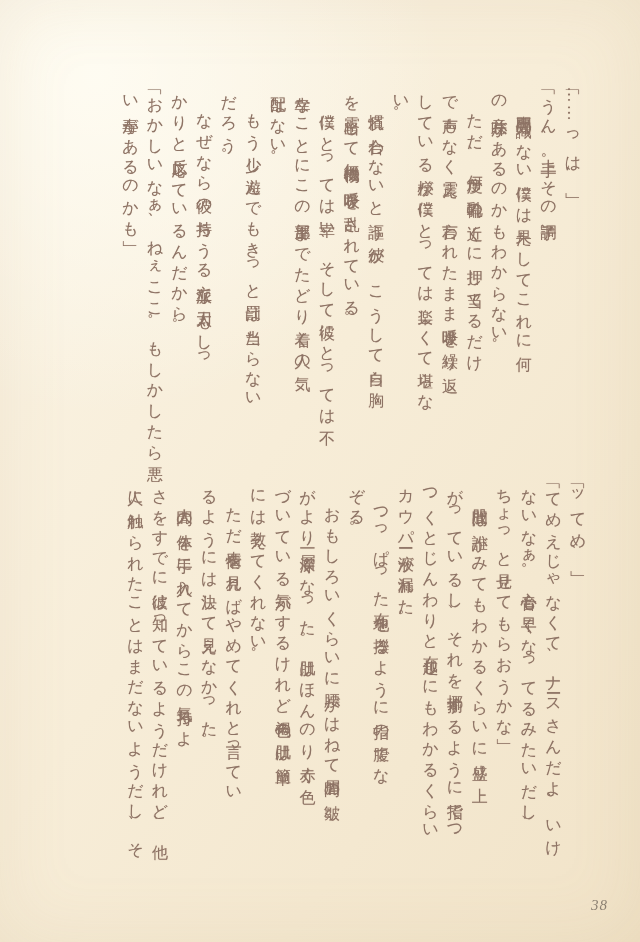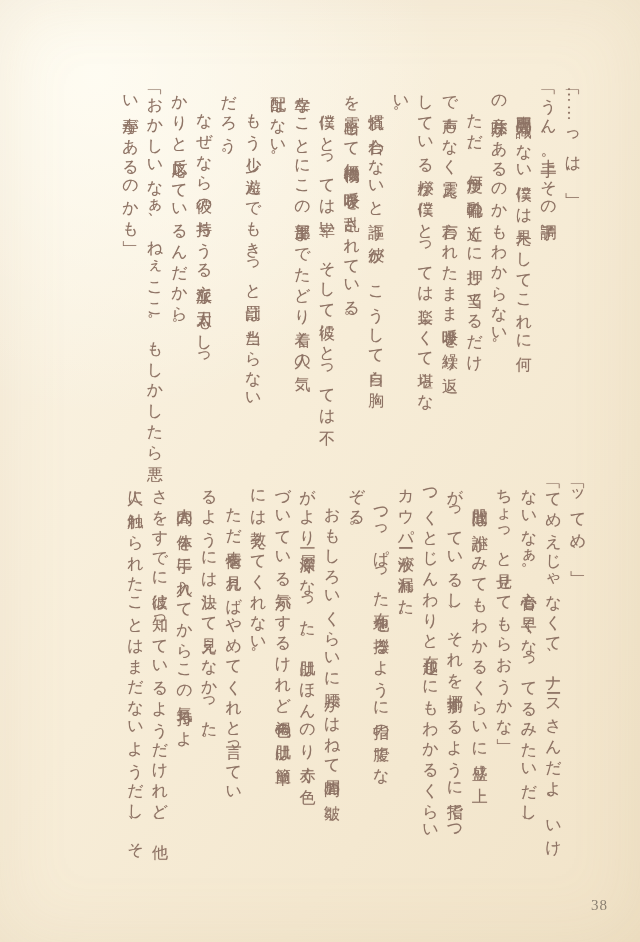--- a/index.html
+++ b/index.html
@@ -37,20 +37,21 @@
     top: 478px;
     right: 50px;
   }
   .page-number {
     position: absolute;
     right: 32px;
     bottom: 28px;
     font-size: 15px;
     letter-spacing: 1px;
     color: var(--page-number-ink, #8b8072);
+    font-style: italic;
   }
 </style>
 </head>
 <body>
 
 <div class="page">
   <div class="vblock top">「……っは、」
 「うん、上手。その調子」
 　専門知識のない僕には果たしてこれに何
 の意味があるのかもわからない。

